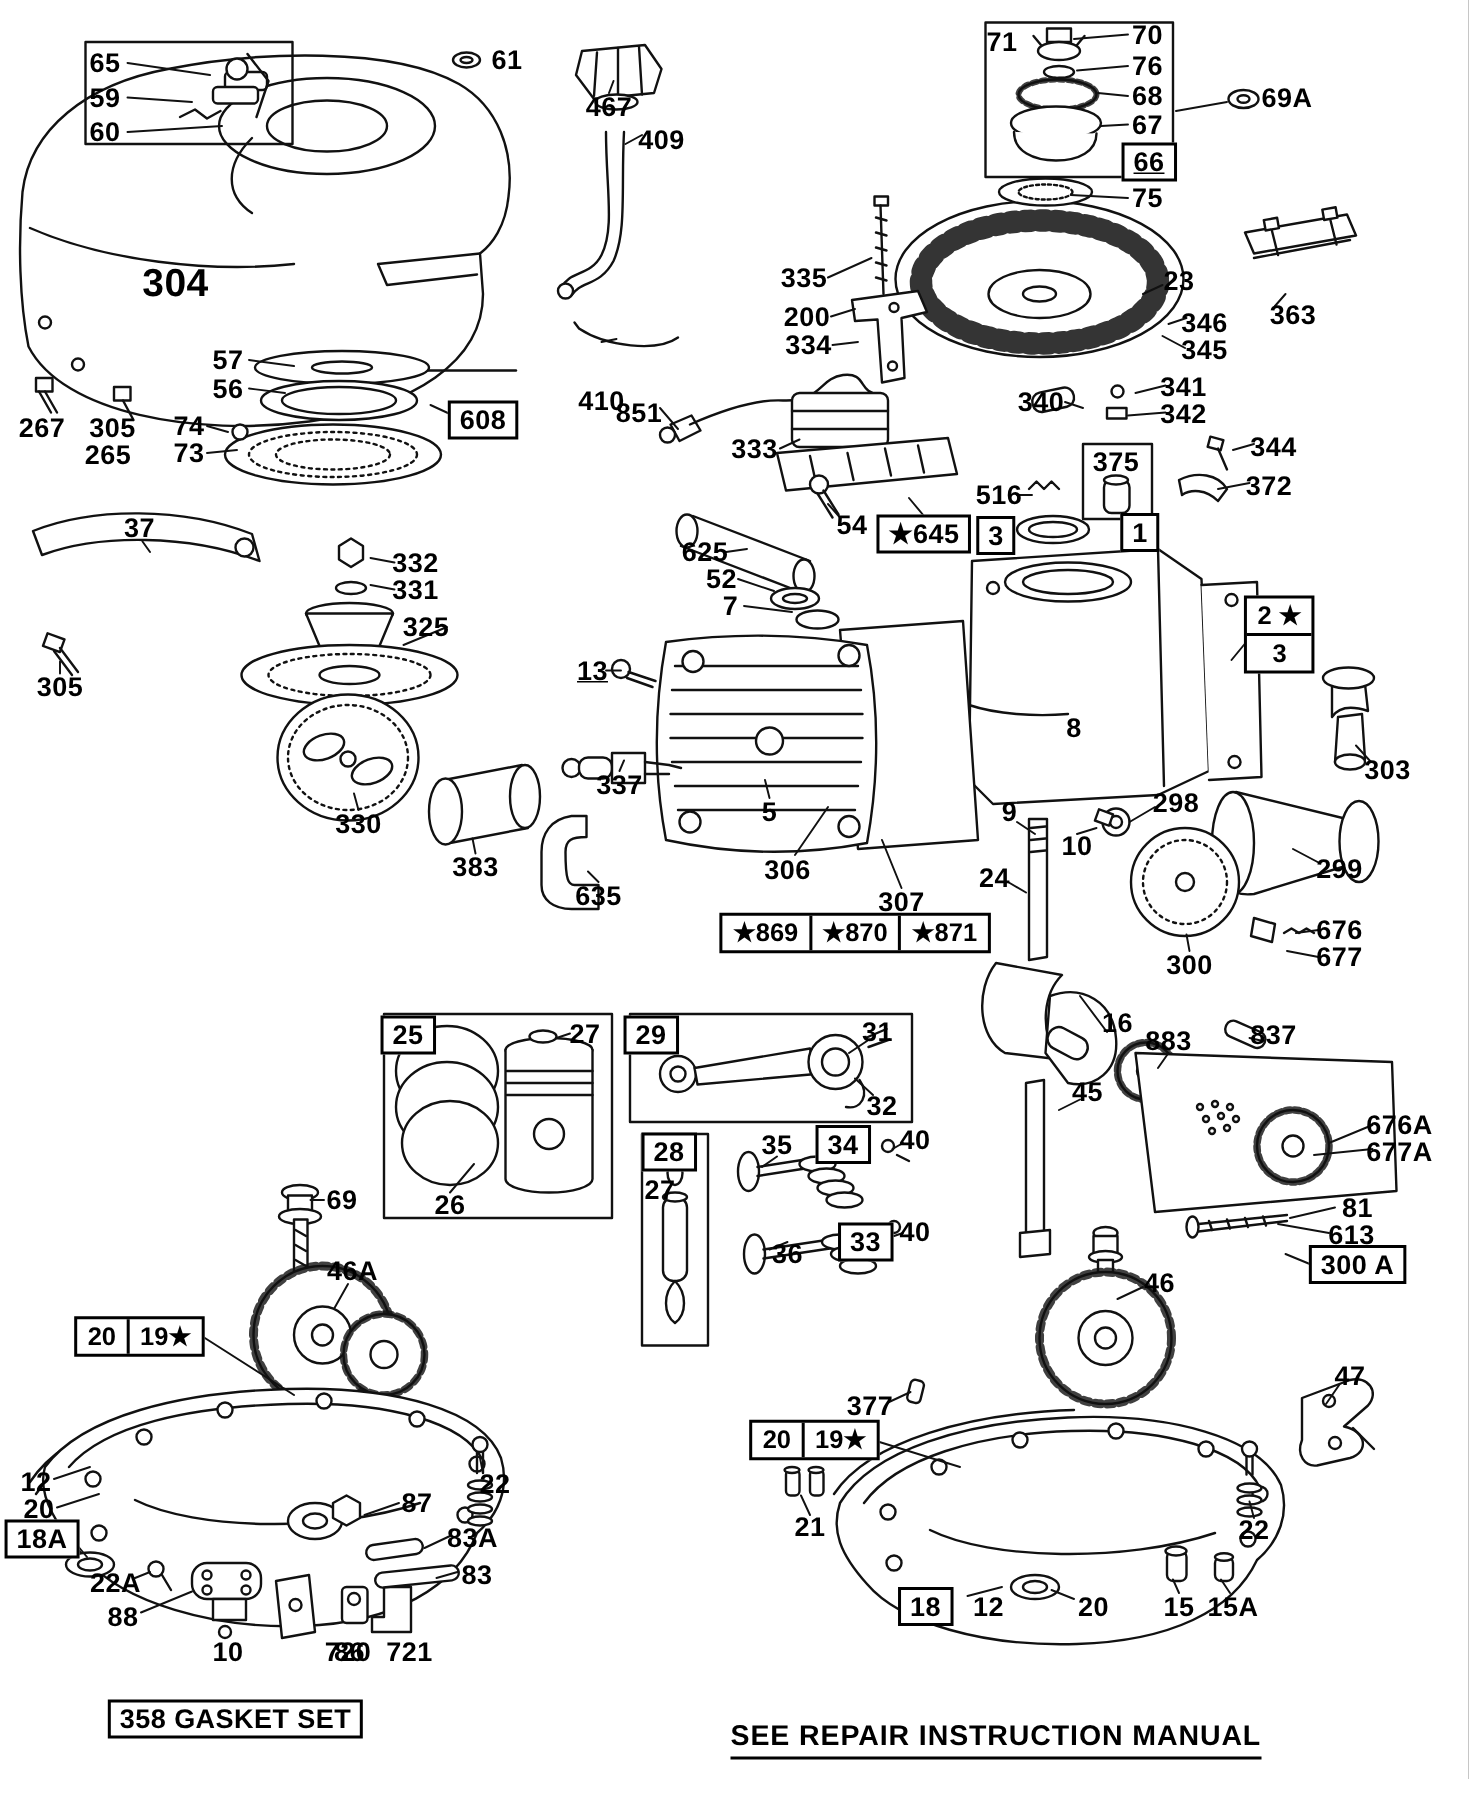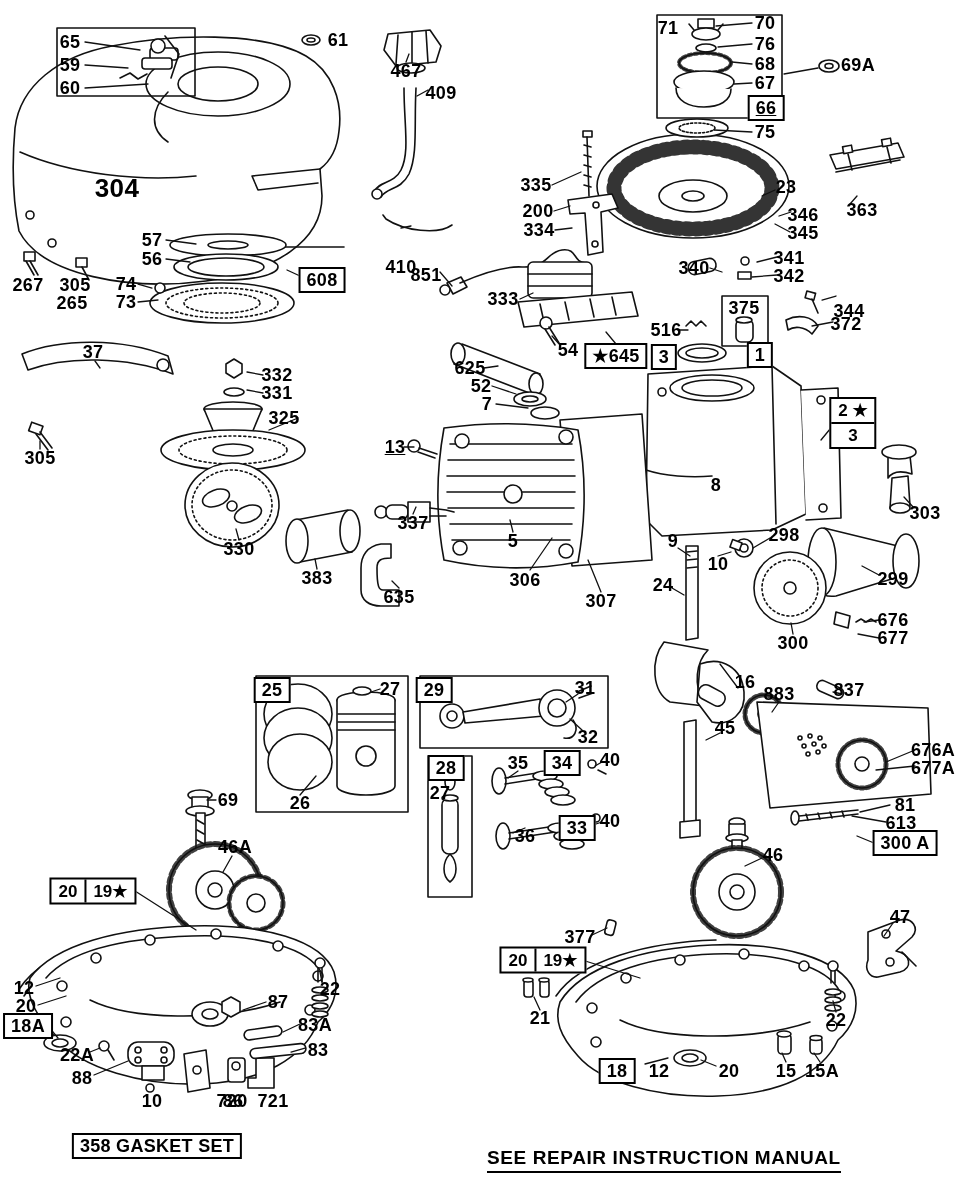--- a/index.html
+++ b/index.html
@@ -498,37 +498,42 @@
       <div class="label" style="left: 568px; top: 350px;">54</div>
       <div class="label" style="left: 470px; top: 368px;">625</div>
       <div class="label" style="left: 481px; top: 386px;">52</div>
       <div class="label" style="left: 487px; top: 404px;">7</div>
       <div class="label" style="left: 395px; top: 447px; text-decoration: underline;">13</div>
       <div class="label" style="left: 413px; top: 523px;">337</div>
       <div class="label" style="left: 513px; top: 541px;">5</div>
       <div class="label" style="left: 525px; top: 580px;">306</div>
       <div class="label" style="left: 601px; top: 601px;">307</div>
       <div class="label boxed" style="left: 616px; top: 356px;">★645</div>
+      <div class="label-group row" style="left: 570px; top: 622px;">
+        <div class="cell">★869</div>
+        <div class="cell">★870</div>
+        <div class="cell">★871</div>
+      </div>
       <div class="label" style="left: 663px; top: 585px;">24</div>
       <div class="label" style="left: 668px; top: 28px;">71</div>
       <div class="label" style="left: 765px; top: 23px;">70</div>
       <div class="label" style="left: 765px; top: 44px;">76</div>
       <div class="label" style="left: 765px; top: 64px;">68</div>
       <div class="label" style="left: 765px; top: 83px;">67</div>
       <div class="label boxed" style="left: 766px; top: 108px; text-decoration: underline;">66</div>
       <div class="label" style="left: 858px; top: 65px;">69A</div>
       <div class="label" style="left: 765px; top: 132px;">75</div>
       <div class="label" style="left: 786px; top: 187px;">23</div>
       <div class="label" style="left: 803px; top: 215px;">346</div>
       <div class="label" style="left: 803px; top: 233px;">345</div>
       <div class="label" style="left: 862px; top: 210px;">363</div>
       <div class="label" style="left: 694px; top: 268px;">340</div>
       <div class="label" style="left: 789px; top: 258px;">341</div>
       <div class="label" style="left: 789px; top: 276px;">342</div>
-      <div class="label" style="left: 849px; top: 298px; margin-top: 13px;">344</div>
+      <div class="label" style="left: 849px; top: 298px;">344</div>
       <div class="label" style="left: 846px; top: 324px;">372</div>
       <div class="label" style="left: 744px; top: 308px;">375</div>
       <div class="label" style="left: 666px; top: 330px;">516</div>
       <div class="label boxed" style="left: 664px; top: 357px;">3</div>
       <div class="label boxed" style="left: 760px; top: 355px;">1</div>
       <div class="label-group col" style="left: 853px; top: 423px;">
         <div class="cell">2 ★</div>
         <div class="cell">3</div>
       </div>
       <div class="label" style="left: 716px; top: 485px;">8</div>

